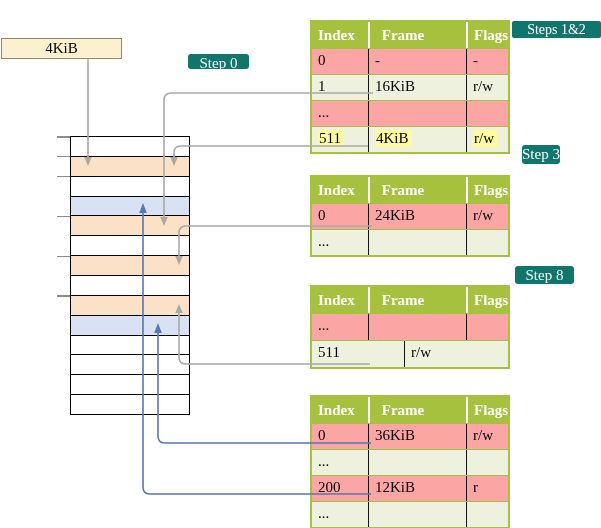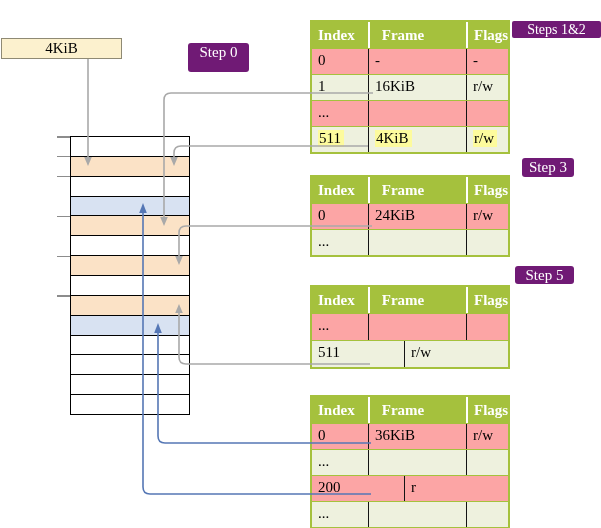--- a/index.html
+++ b/index.html
@@ -24,26 +24,26 @@
 
   
   .kib {
     position:absolute; left:1px; top:38px; width:121px; height:21px;
     background:#fcf1ce; border:1px solid #8f8a74; box-sizing:border-box;
     text-align:center; line-height:19px; font-size:15px;
   }
 
   
   .badge {
-    position:absolute; background:#701a75; color:#fff; text-align:center;
+    position:absolute; background:#0f766e; color:#fff; text-align:center;
     border-radius:3px; font-size:15px;
   }
-  .b-step0  { left:188px; top:43px;  width:61px; height:29px; line-height:19px; }
+  .b-step0  { left:188px; top:54px;  width:61px; height:15px; line-height:19px; }
   .b-steps12{ left:512px; top:21px;  width:89px; height:17px; line-height:17px; font-size:14px; border-radius:2px; }
-  .b-step3  { left:522px; top:158px; width:52px; height:19px; line-height:19px; }
+  .b-step3  { left:522px; top:145px; width:38px; height:19px; line-height:19px; }
   .b-step4  { left:515px; top:266px; width:59px; height:18px; line-height:18px; }
 
   
   .ptable {
     position:absolute; left:310px; width:200px;
     border:2px solid #a5c13d; box-sizing:border-box; background:#fca5a5;
   }
   .trow { display:flex; }
   .trow.head { background:#a5c13d; color:#fff; font-weight:bold; height:26px; }
   .trow.head .cell { line-height:26px; }
@@ -65,21 +65,21 @@
 </head>
 <body>
 
 <div class="canvas">
 
   <div class="kib">4KiB</div>
 
   <div class="badge b-step0">Step 0</div>
   <div class="badge b-steps12">Steps 1&amp;2</div>
   <div class="badge b-step3">Step 3</div>
-  <div class="badge b-step4">Step 5</div>
+  <div class="badge b-step4">Step 8</div>
 
   <div class="mem">
       <div class="mem-row c-white"></div>
       <div class="mem-row c-orange"></div>
       <div class="mem-row c-white"></div>
       <div class="mem-row c-blue"></div>
       <div class="mem-row c-orange"></div>
       <div class="mem-row c-white"></div>
       <div class="mem-row c-orange"></div>
       <div class="mem-row c-white"></div>
@@ -165,20 +165,21 @@
       <div class="cell cf">36KiB</div>
       <div class="cell cg">r/w</div>
     </div>
     <div class="trow body alt">
       <div class="cell ci">...</div>
       <div class="cell cf"></div>
       <div class="cell cg"></div>
     </div>
     <div class="trow body">
       <div class="cell ci">200</div>
+      <div class="cell cf">12KiB</div>
       <div class="cell cg">r</div>
     </div>
     <div class="trow body alt">
       <div class="cell ci">...</div>
       <div class="cell cf"></div>
       <div class="cell cg"></div>
     </div>
   </div>
 
   <svg class="arrows" width="601" height="528" viewBox="0 0 601 528">

